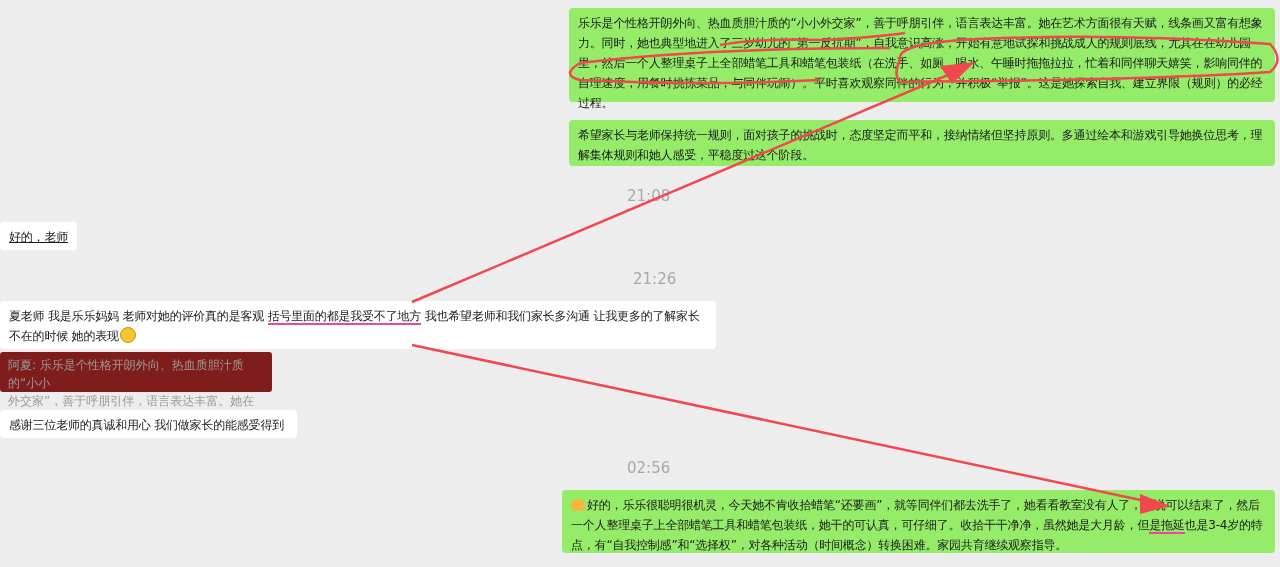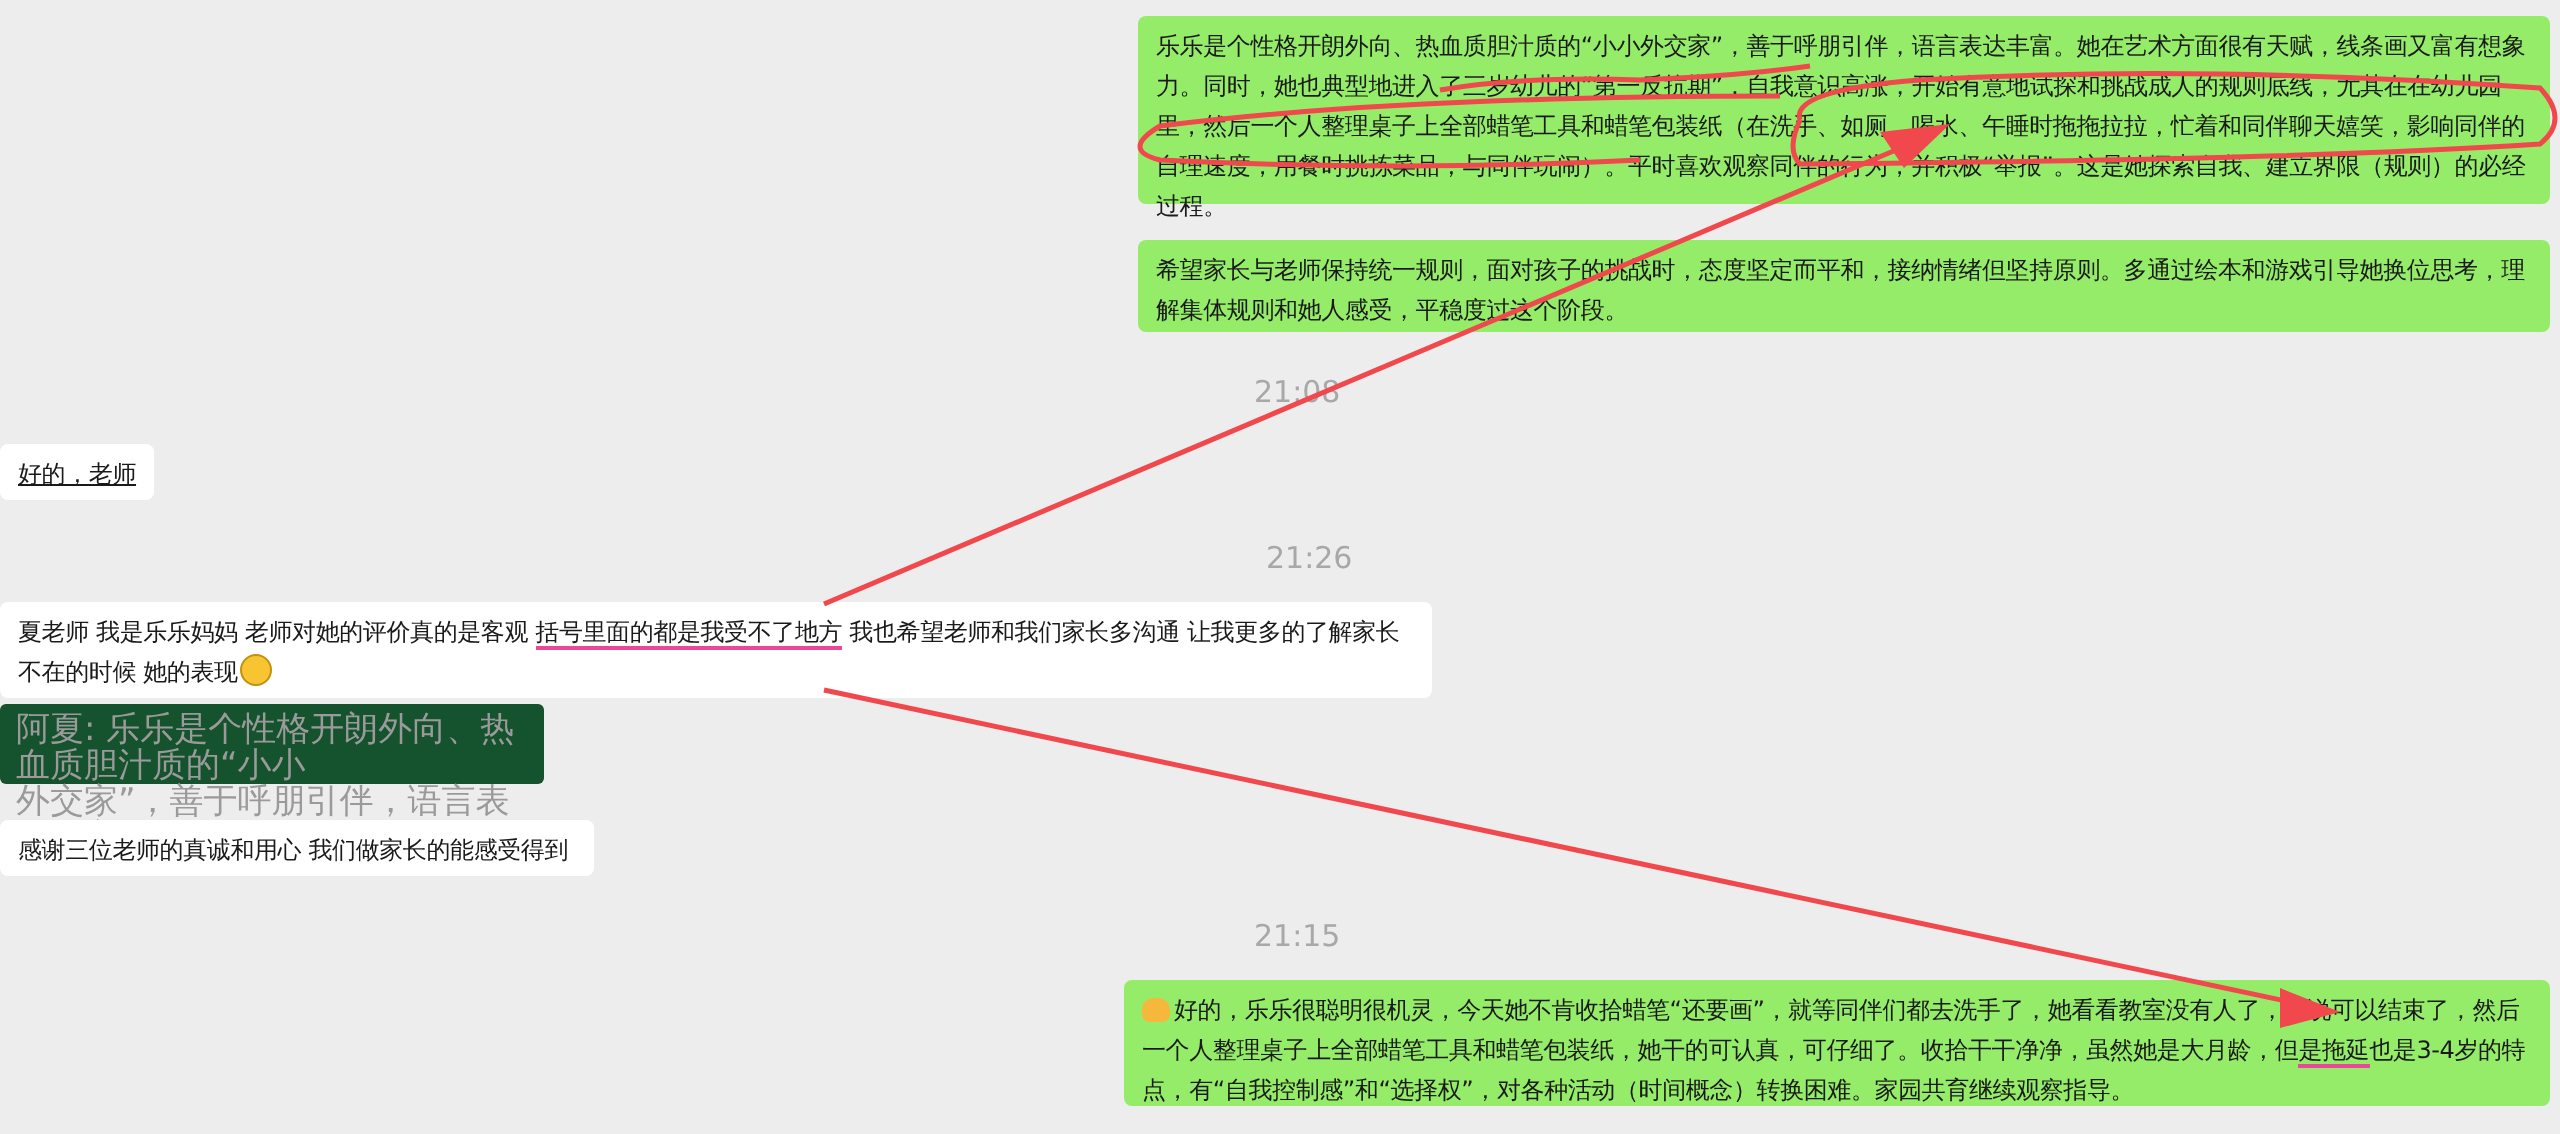--- a/index.html
+++ b/index.html
@@ -11,22 +11,22 @@
   }
   .bubble {
     position: absolute; box-sizing: border-box;
     border-radius: 4px; line-height: 20px; padding: 5px 9px;
     letter-spacing: -0.2px;
   }
   .bubble.mine { background: #95ec69; }
   .bubble.theirs { background: #ffffff; }
   .quote {
     position: absolute; box-sizing: border-box;
-    background: #14532d; color: #9a9a9a; border-radius: 3px;
-    padding: 4px 8px; line-height: 18px; font-size: 17px;
+    background: #7f1d1d; color: #9a9a9a; border-radius: 3px;
+    padding: 4px 8px; line-height: 18px; font-size: 12px;
   }
   .time {
     position: absolute; color: #a8a8a8; font-size: 15px;
   }
   .ul { border-bottom: 2px solid #ec4899; }
   .emoji { display: inline-block; width: 14px; height: 14px; border-radius: 50%;
     background: #f7c531; border: 1px solid #c4900e; vertical-align: -3px; margin-left: 1px; }
   .hand { display: inline-block; width: 14px; height: 12px; border-radius: 6px 6px 4px 4px;
     background: #f5b83d; vertical-align: -2px; margin-right: 2px; }
   svg.overlay { position: absolute; left: 0; top: 0; pointer-events: none; }
@@ -56,21 +56,21 @@
 
 <div class="quote" style="left:0px; top:352px; width:272px; height:40px;">
   <div>阿夏: 乐乐是个性格开朗外向、热血质胆汁质的“小小</div>
   <div>外交家”，善于呼朋引伴，语言表达丰富。她在艺术... ›</div>
 </div>
 
 <div class="bubble theirs" style="left:0px; top:410px; width:297px; height:28px;">
   <span>感谢三位老师的真诚和用心 我们做家长的能感受得到</span>
 </div>
 
-<div class="time" style="left:627px; top:459px;">21:15</div>
+<div class="time" style="left:627px; top:459px;">02:56</div>
 
 <div class="bubble mine" style="left:562px; top:490px; width:713px; height:63px;">
   <span class="hand"></span><span>好的，乐乐很聪明很机灵，今天她不肯收拾蜡笔“还要画”，就等同伴们都去洗手了，她看看教室没有人了，就说可以结束了，然后一个人整理桌子上全部蜡笔工具和蜡笔包装纸，她干的可认真，可仔细了。收拾干干净净，虽然她是大月龄，但</span><span class="ul">是拖延</span><span>也是3-4岁的特点，有“自我控制感”和“选择权”，对各种活动（时间概念）转换困难。家园共育继续观察指导。</span>
 </div>
 
 <svg class="overlay" width="1280" height="567">
 
   <path d="M720 45 Q760 38 820 40 Q870 38 905 33" stroke="#f0484c" stroke-width="2.5" fill="none"></path>
 
   <path d="M900 60 Q895 45 960 40 Q1100 32 1270 44 Q1285 60 1270 72 Q1150 80 900 82 Q893 75 900 60" stroke="#f0484c" stroke-width="2.5" fill="none"></path>

